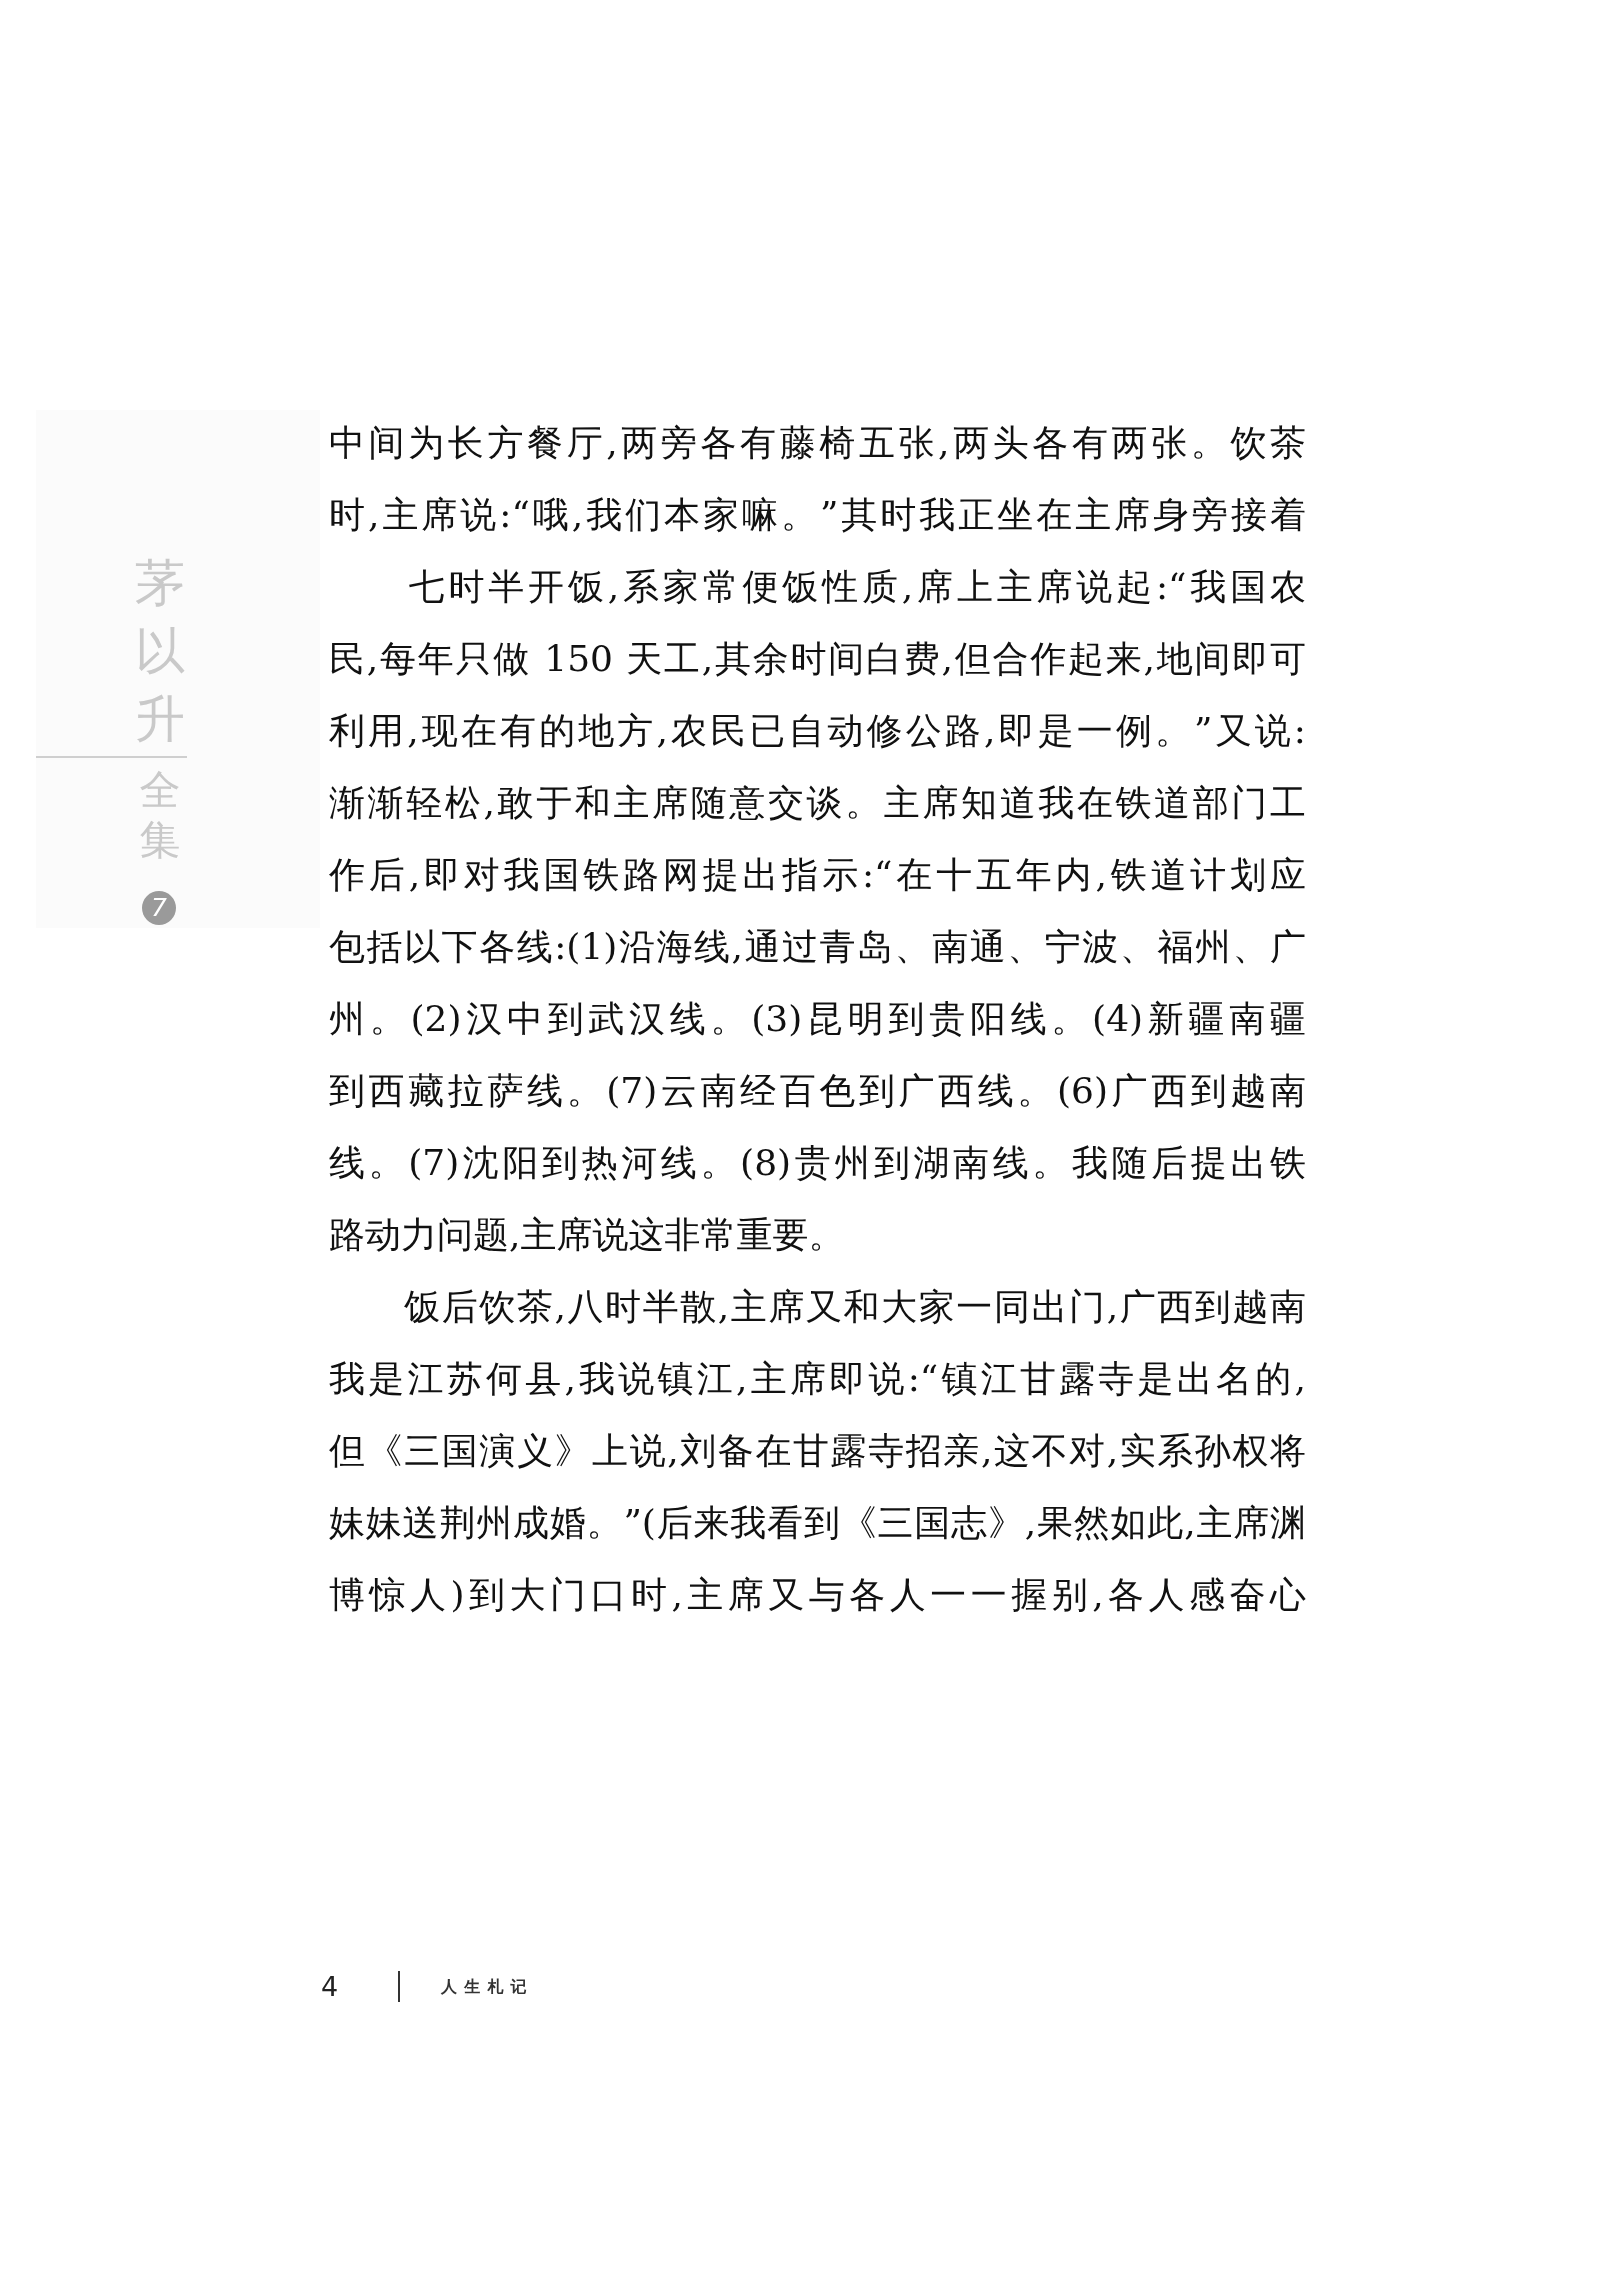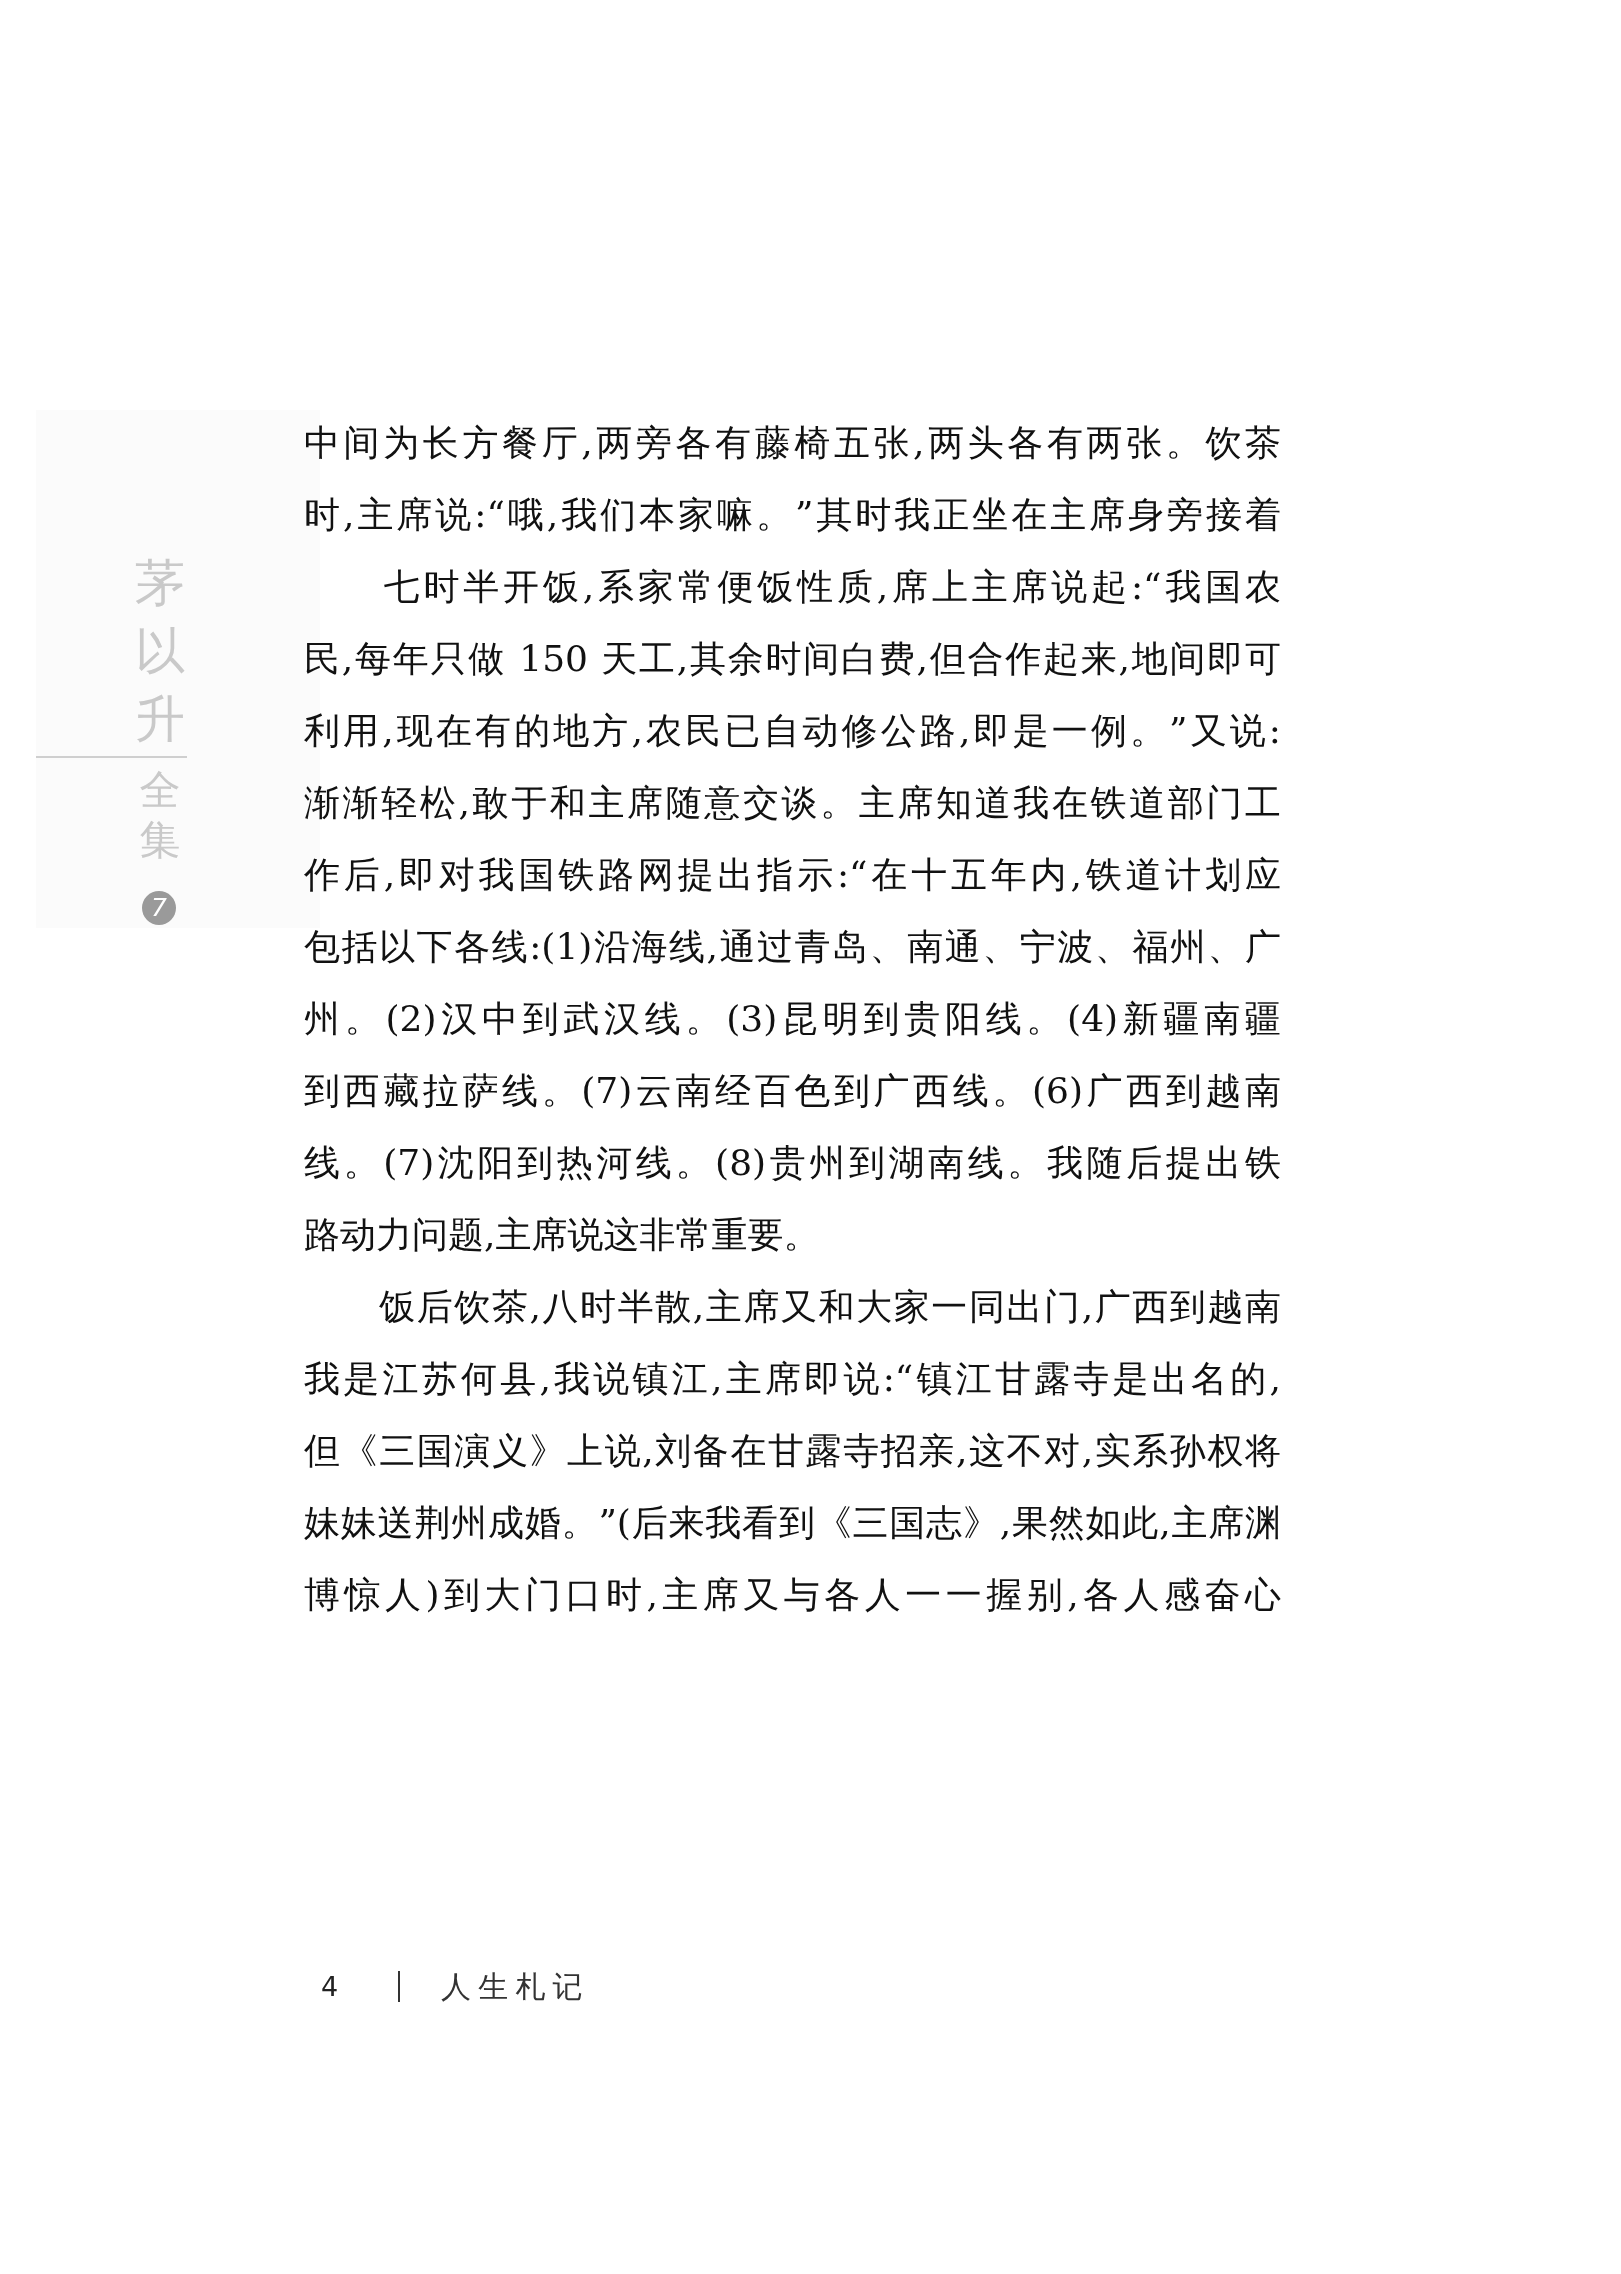--- a/index.html
+++ b/index.html
@@ -22,34 +22,34 @@
     position: absolute; left: 36px; top: 756px; width: 151px; height: 1.8px;
     background: #cfcfcf;
   }
   .vol-badge {
     position: absolute; left: 142px; top: 891px; width: 34px; height: 34px;
     border-radius: 50%; background: #9a9a9a; color: #ffffff;
     font-family: "DejaVu Sans", sans-serif; font-size: 25px;
     line-height: 34px; text-align: center; font-style: italic;
   }
   .body-text {
-    position: absolute; left: 304px; top: 407px; width: 977px;
+    position: absolute; left: 329px; top: 407px; width: 977px;
     font-family: "DejaVu Serif", "Liberation Serif", serif;
     font-size: 36px; line-height: 72px; color: #111111;
   }
   .body-text p { margin: 0; text-align: justify; text-align-last: left; }
   .body-text p .line { display: block; text-align: justify; text-align-last: justify; white-space: nowrap; }
   .body-text p .line.last { text-align-last: left; }
   .footer {
     position: absolute; top: 1969px; left: 321px; height: 36px;
     font-family: "DejaVu Sans", sans-serif; color: #222;
   }
   .page-num { position: absolute; left: 0; top: 0; font-size: 27px; line-height: 36px; }
   .footer-sep { position: absolute; left: 77px; top: 1.8px; width: 1.8px; height: 31px; background: #333; }
-  .running-head { position: absolute; left: 120px; top: 0; font-size: 30px; line-height: 36px; letter-spacing: 7.2px; white-space: nowrap; color: #333; }
+  .running-head { position: absolute; left: 120px; top: 0; font-size: 16px; line-height: 36px; letter-spacing: 7.2px; white-space: nowrap; color: #333; font-weight: bold; }
 </style>
 </head>
 <body>
 
 <div class="side-panel"></div>
 <div class="side-title big">
   <span>茅</span>
   <span>以</span>
   <span>升</span>
 </div>

